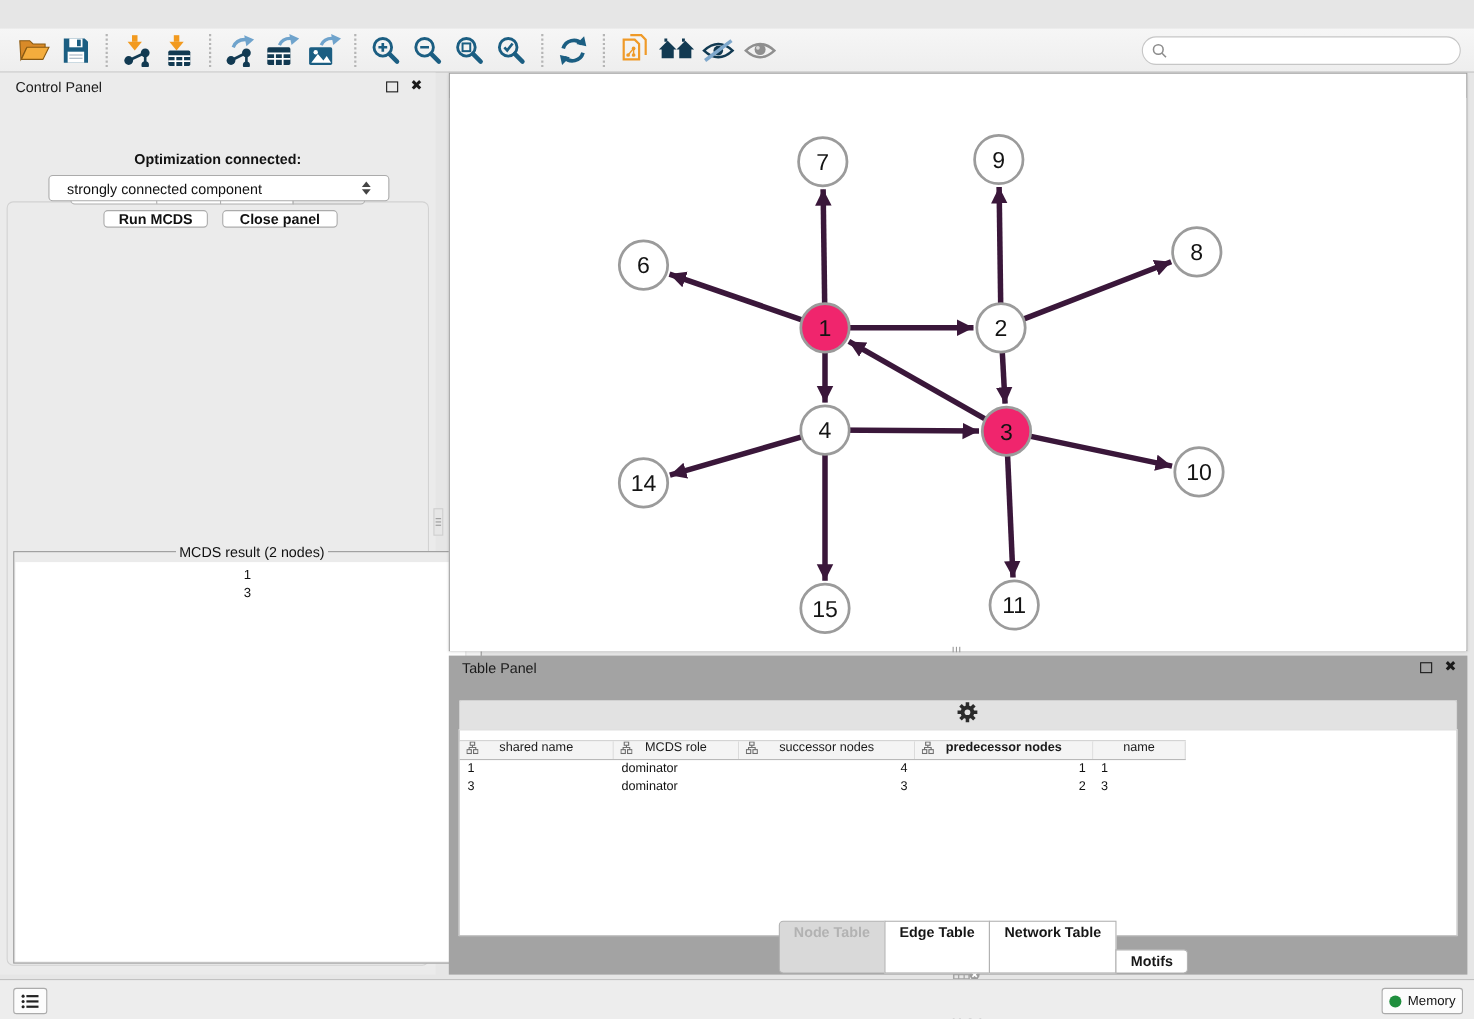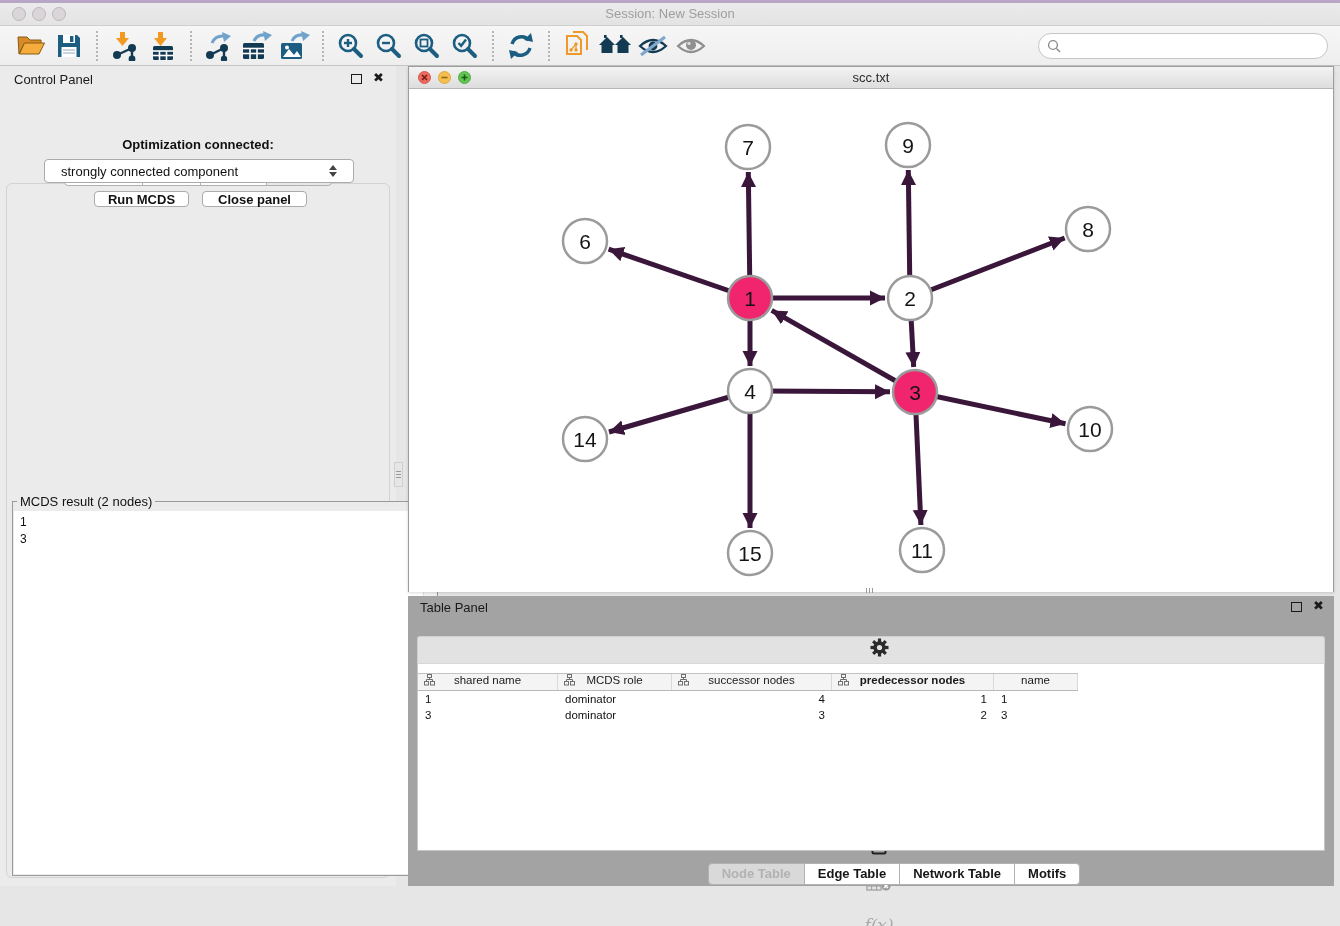--- a/index.html
+++ b/index.html
@@ -40,21 +40,21 @@
   .seg.sel { background:#e8e8e8; color:#c2c2c2; }
   .opt-label { position:absolute; left:0; right:0; top:71px; text-align:center; font-size:13px; font-weight:600; color:#111; }
   .dropdown { position:absolute; left:44px; top:93px; width:310px; height:24px; background:#fff;
     border:1px solid #ababab; border-radius:4px; display:flex; align-items:center; padding:0 16px; font-size:13px; color:#111; }
   .dropdown .stepper { margin-left:auto; display:flex; flex-direction:column; gap:2px; }
   .tri-up { width:0; height:0; border-left:4px solid transparent; border-right:4px solid transparent; border-bottom:5px solid #444; }
   .tri-dn { width:0; height:0; border-left:4px solid transparent; border-right:4px solid transparent; border-top:5px solid #444; }
   .btn { position:absolute; top:125px; height:16px; background:#fff; border:1px solid #ababab;
     border-radius:4px; font-size:13px; font-weight:700; color:#111; display:flex; align-items:center; justify-content:center; cursor:default; }
   fieldset.resultbox { position:absolute; left:12px; top:428px; width:426px; height:382px;
-    border:1px solid #9a9a9a; background:#ebebeb; }
+    border:1px solid #9a9a9a; background:#ebebeb;text-align:center; }
   fieldset.resultbox legend { font-size:13px; color:#111; margin-left:4px; padding:0 3px; }
   .result-inner { position:absolute; left:1px; right:1px; top:2px; bottom:1px; background:#fff;
     font-size:12px; color:#111; line-height:17px; padding:3px 6px; }
   .result-scroll { position:absolute; right:1px; top:2px; bottom:1px; width:13px; background:#f4f4f4; border-left:1px solid #e2e2e2; }
 
   
   .netwin { position:absolute; left:408px; top:66px; width:926px; height:526px;
     background:#fff; border:1px solid #9c9c9c; box-shadow:0 1px 3px rgba(0,0,0,.15); }
   .netwin .wtitle { position:absolute; left:0; right:0; top:0; height:22px;
     background:linear-gradient(#f3f3f3,#dddddd); border-bottom:1px solid #b6b6b6; }
@@ -82,42 +82,35 @@
     border-top:1px solid #c2c2c2; border-bottom:1px solid #b9b9b9; }
   .th { background:#f4f4f4; border-right:1px solid #d9d9d9; display:flex; align-items:flex-start;
     justify-content:center; gap:5px; font-size:11.5px; color:#1a1a1a; position:relative; }
   .th svg { position:absolute; left:6px; }
   .trow { position:absolute; left:0; display:flex; height:16px; }
   .td { font-size:11.5px; color:#111; padding:1px 7px 0 7px; white-space:nowrap; overflow:hidden; }
   .bottombar { position:absolute; left:0; right:0; bottom:1px; display:flex; justify-content:center; }
   .seg2 { border:1px solid #b2b2b2; background:#fff; color:#161616; font-size:13px; font-weight:600;
     padding:2px 13px 3px; margin-left:-1px; cursor:default; }
   .seg2:first-child { border-radius:4px 0 0 4px; margin-left:0; }
-  .seg2:last-child { border-radius:0 4px 4px 0; }
+  .seg2:last-child { border-radius:0 4px 4px 0;margin-top:26px; }
   .seg2.sel { background:#d9d9d9; color:#b2b2b2;margin-left:46px; }
 
   
   .statusbar { position:absolute; left:0; top:890px; width:1340px; height:36px;
     background:#ededed; border-top:1px solid #c2c2c2; }
   .sq-btn { position:absolute; top:7px; height:24px; background:#fcfcfc; border:1px solid #ababab;
     border-radius:3px; display:flex; align-items:center; justify-content:center; gap:6px; font-size:12px; color:#111; cursor:default; }
   .memdot { width:11px; height:11px; border-radius:50%; background:#1f8e3d; }
 </style>
 </head>
 <body>
 
 <div class="app">
 
-  <div class="titlebar">
-    <div class="accent"></div>
-    <div class="tl-dot" style="left:12px"></div>
-    <div class="tl-dot" style="left:32px"></div>
-    <div class="tl-dot" style="left:52px"></div>
-    <div class="title">Session: New Session</div>
-  </div>
 
   <div class="toolbar">
     <div class="tbi">
       <svg width="30" height="25" viewBox="0 0 30 25">
           <path d="M2 4 h9 l3 3 h11 v4 H8 L3 21 Z" fill="#d98a28" stroke="#8a5a12" stroke-width="1"></path>
           <path d="M8.5 10 h20 l-5.5 11 H3.4 Z" fill="#f4ad3d" stroke="#8a5a12" stroke-width="1"></path>
         </svg>
     </div>
     <div class="tbi">
       <svg width="26" height="26" viewBox="0 0 26 26">
@@ -292,38 +285,20 @@
         <div class="result-inner">
             <div>1</div>
             <div>3</div>
           </div>
         <div class="result-scroll"></div>
       </div>
     </fieldset>
   </div>
 
   <div class="netwin">
-    <div class="wtitle">
-      <div class="mac" style="left:9px;background:#ee6a5f;border:1px solid #d35a50">
-        <svg width="11" height="11" viewBox="0 0 11 11">
-            <path d="M3 3 l5 5 M8 3 l-5 5" stroke="#701b13" stroke-width="1.5"></path>
-          </svg>
-      </div>
-      <div class="mac" style="left:29px;background:#f5be4f;border:1px solid #dfa93e">
-        <svg width="11" height="11" viewBox="0 0 11 11">
-            <path d="M2.5 5.5 h6" stroke="#8c6a16" stroke-width="1.6"></path>
-          </svg>
-      </div>
-      <div class="mac" style="left:49px;background:#62c554;border:1px solid #53ac47">
-        <svg width="11" height="11" viewBox="0 0 11 11">
-            <path d="M2.5 5.5 h6 M5.5 2.5 v6" stroke="#1c5e18" stroke-width="1.6"></path>
-          </svg>
-      </div>
-      <div class="wname">scc.txt</div>
-    </div>
     <div class="net-body" id="graph-body"><svg width="924" height="503">
           <defs>
             <marker id="arrowhead" markerUnits="userSpaceOnUse" markerWidth="18" markerHeight="16" refX="15" refY="8" orient="auto">
               <path d="M0,0.5 L15,8 L0,15.5 Z" fill="#3a173a"></path>
             </marker>
           </defs>
           <line x1="341" y1="209" x2="339.3" y2="83.0" stroke="#3a173a" stroke-width="5" marker-end="url(#arrowhead)"></line>
           <line x1="341" y1="209" x2="199.6" y2="160.2" stroke="#3a173a" stroke-width="5" marker-end="url(#arrowhead)"></line>
           <line x1="341" y1="209" x2="476.0" y2="209.0" stroke="#3a173a" stroke-width="5" marker-end="url(#arrowhead)"></line>
           <line x1="341" y1="209" x2="341.0" y2="277.0" stroke="#3a173a" stroke-width="5" marker-end="url(#arrowhead)"></line>
@@ -536,14 +511,32 @@
     </div>
 
     <div class="bottombar">
         <div class="seg2 sel">Node Table</div>
         <div class="seg2">Edge Table</div>
         <div class="seg2">Network Table</div>
         <div class="seg2">Motifs</div>
       </div>
   </div>
 
+  <div class="statusbar">
+    <div class="sq-btn" style="left:12px;width:31px">
+      <svg width="17" height="15" viewBox="0 0 17 15">
+          <g fill="#222">
+            <circle cx="2" cy="2.6" r="1.4"></circle>
+            <rect x="5" y="1.6" width="11" height="2"></rect>
+            <circle cx="2" cy="7.4" r="1.4"></circle>
+            <rect x="5" y="6.4" width="11" height="2"></rect>
+            <circle cx="2" cy="12.2" r="1.4"></circle>
+            <rect x="5" y="11.2" width="11" height="2"></rect>
+          </g>
+        </svg>
+    </div>
+    <div class="sq-btn" style="right:10px;width:74px">
+      <span class="memdot"></span>
+      <span>Memory</span>
+    </div>
+  </div>
 
 </div>
 
 </body></html>

